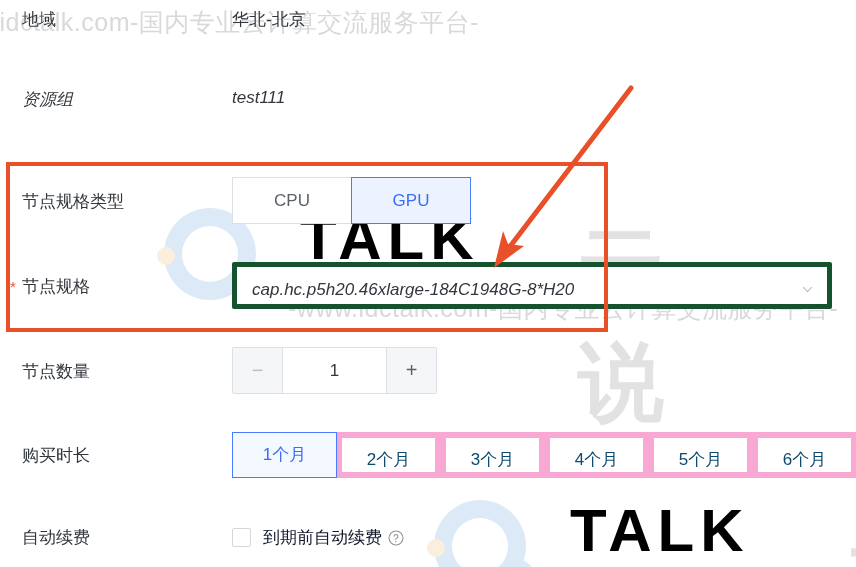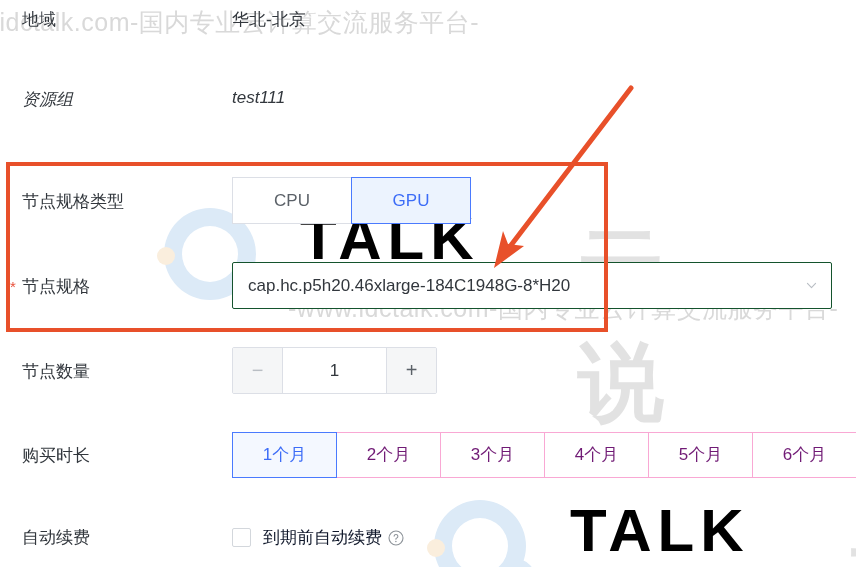--- a/index.html
+++ b/index.html
@@ -112,23 +112,24 @@
     color: #3c6cf7;
     z-index: 2;
   }
 
   
   .select {
     position: absolute;
     left: 232px;
     width: 600px; height: 47px;
     background: #ffffff;
-    border: 1px solid #14532d;
+    border: 5px solid #14532d;
     border-radius: 2px;
     cursor: pointer;
+    font-style: italic;
   }
   .select .sel-val {
     position: absolute;
     left: 15px; top: 0;
     line-height: 45px;
     font-size: 17px;
     color: #32373d;
     white-space: nowrap;
   }
   .select .chev {
@@ -177,23 +178,23 @@
   .tabs {
     position: absolute;
     left: 232px;
     display: flex;
   }
   .tab {
     width: 105px; height: 46px;
     line-height: 44px;
     text-align: center;
     font-size: 17px;
-    color: #701a75;
-    background: #ffffff;
-    border: 1px solid #f9a8d4;
+    color: #0c4a6e;
+    background: #ffffff;
+    border: 6px solid #f9a8d4;
     cursor: pointer;
     font-family: "Liberation Sans", "DejaVu Sans", sans-serif;
   }
   .tab + .tab { margin-left: -1px; }
   .tab.active {
     background: #f4f8ff;
     border: 1px solid #4a7afe;
     color: #3c6cf7;
     z-index: 2;
   }

